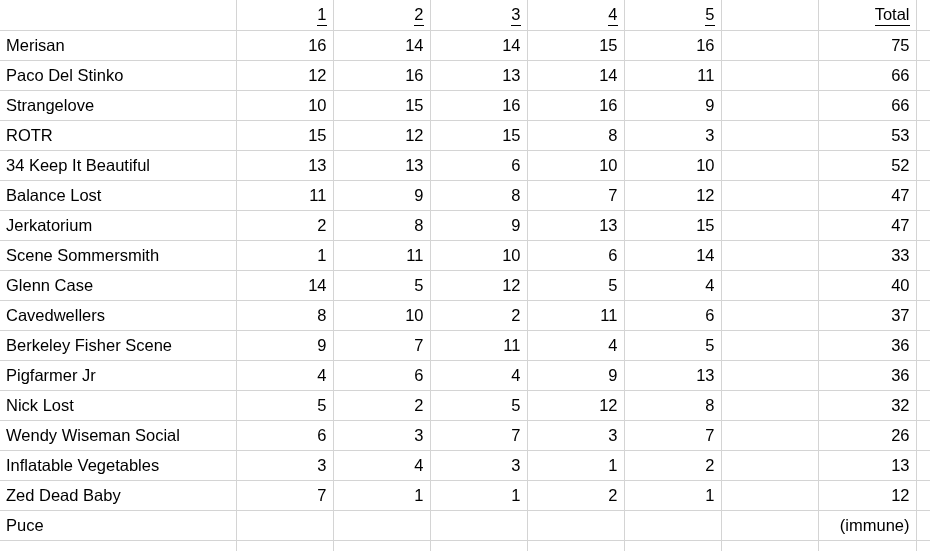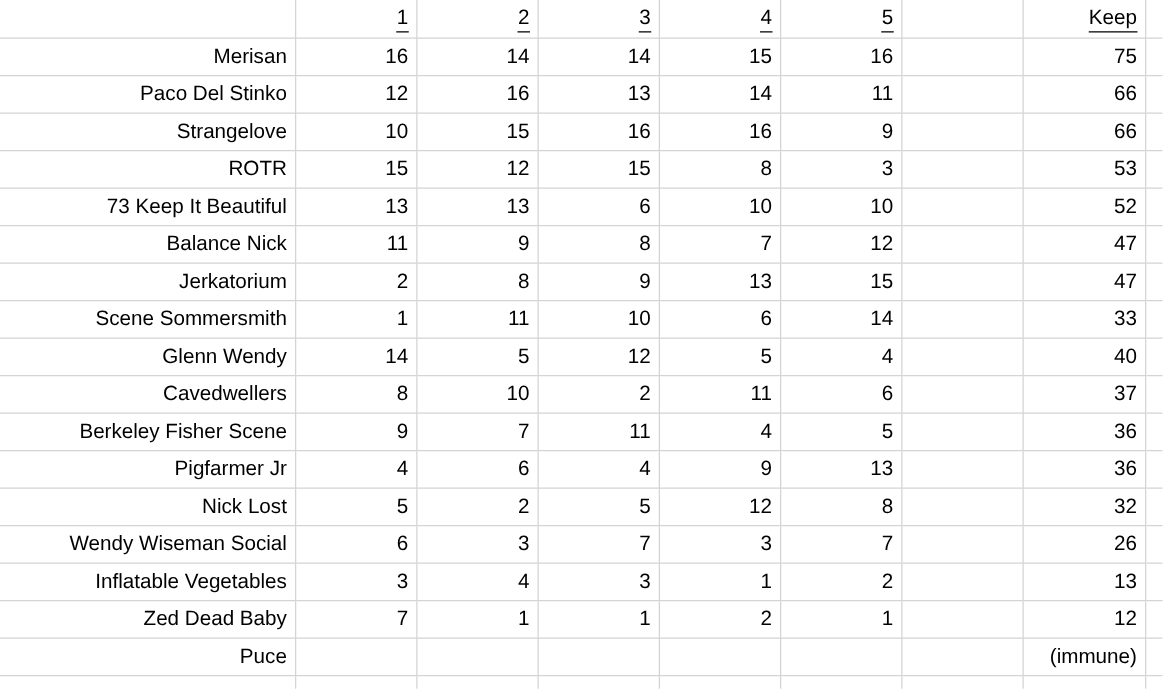--- a/index.html
+++ b/index.html
@@ -38,21 +38,21 @@
     vertical-align: middle;
   }
   
   col.c-name  { width: 236px; }
   col.c-num   { width: 97px;  }
   col.c-gap   { width: 97px;  }
   col.c-total { width: 98px;  }
   col.c-tail  { width: 17px;  }
 
   td.name, th.name {
-    text-align: right;
+    text-align: left;
     padding-left: 3px;
   }
   td.num, th.num, td.total, th.total {
     text-align: right;
     padding-right: 9px;
   }
   th.hdr {
     text-align: right;
     padding-right: 9px;
     font-weight: normal;
@@ -87,21 +87,21 @@
     </colgroup>
     <thead>
       <tr class="headrow">
         <th class="name"></th>
         <th class="hdr"><span class="u">1</span></th>
         <th class="hdr"><span class="u">2</span></th>
         <th class="hdr"><span class="u">3</span></th>
         <th class="hdr"><span class="u">4</span></th>
         <th class="hdr"><span class="u">5</span></th>
         <th class="hdr"></th>
-        <th class="hdr"><span class="u">Keep</span></th>
+        <th class="hdr"><span class="u">Total</span></th>
         <th class="tail"></th>
       </tr>
     </thead>
     <tbody>
         <tr>
           <td class="name">Merisan</td>
           <td class="num">16</td>
           <td class="num">14</td>
           <td class="num">14</td>
           <td class="num">15</td>
@@ -137,32 +137,32 @@
           <td class="num">15</td>
           <td class="num">12</td>
           <td class="num">15</td>
           <td class="num">8</td>
           <td class="num">3</td>
           <td class="num empty"></td>
           <td class="total">53</td>
           <td class="tail"></td>
         </tr>
         <tr>
-          <td class="name">73 Keep It Beautiful</td>
+          <td class="name">34 Keep It Beautiful</td>
           <td class="num">13</td>
           <td class="num">13</td>
           <td class="num">6</td>
           <td class="num">10</td>
           <td class="num">10</td>
           <td class="num empty"></td>
           <td class="total">52</td>
           <td class="tail"></td>
         </tr>
         <tr>
-          <td class="name">Balance Nick</td>
+          <td class="name">Balance Lost</td>
           <td class="num">11</td>
           <td class="num">9</td>
           <td class="num">8</td>
           <td class="num">7</td>
           <td class="num">12</td>
           <td class="num empty"></td>
           <td class="total">47</td>
           <td class="tail"></td>
         </tr>
         <tr>
@@ -181,21 +181,21 @@
           <td class="num">1</td>
           <td class="num">11</td>
           <td class="num">10</td>
           <td class="num">6</td>
           <td class="num">14</td>
           <td class="num empty"></td>
           <td class="total">33</td>
           <td class="tail"></td>
         </tr>
         <tr>
-          <td class="name">Glenn Wendy</td>
+          <td class="name">Glenn Case</td>
           <td class="num">14</td>
           <td class="num">5</td>
           <td class="num">12</td>
           <td class="num">5</td>
           <td class="num">4</td>
           <td class="num empty"></td>
           <td class="total">40</td>
           <td class="tail"></td>
         </tr>
         <tr>

